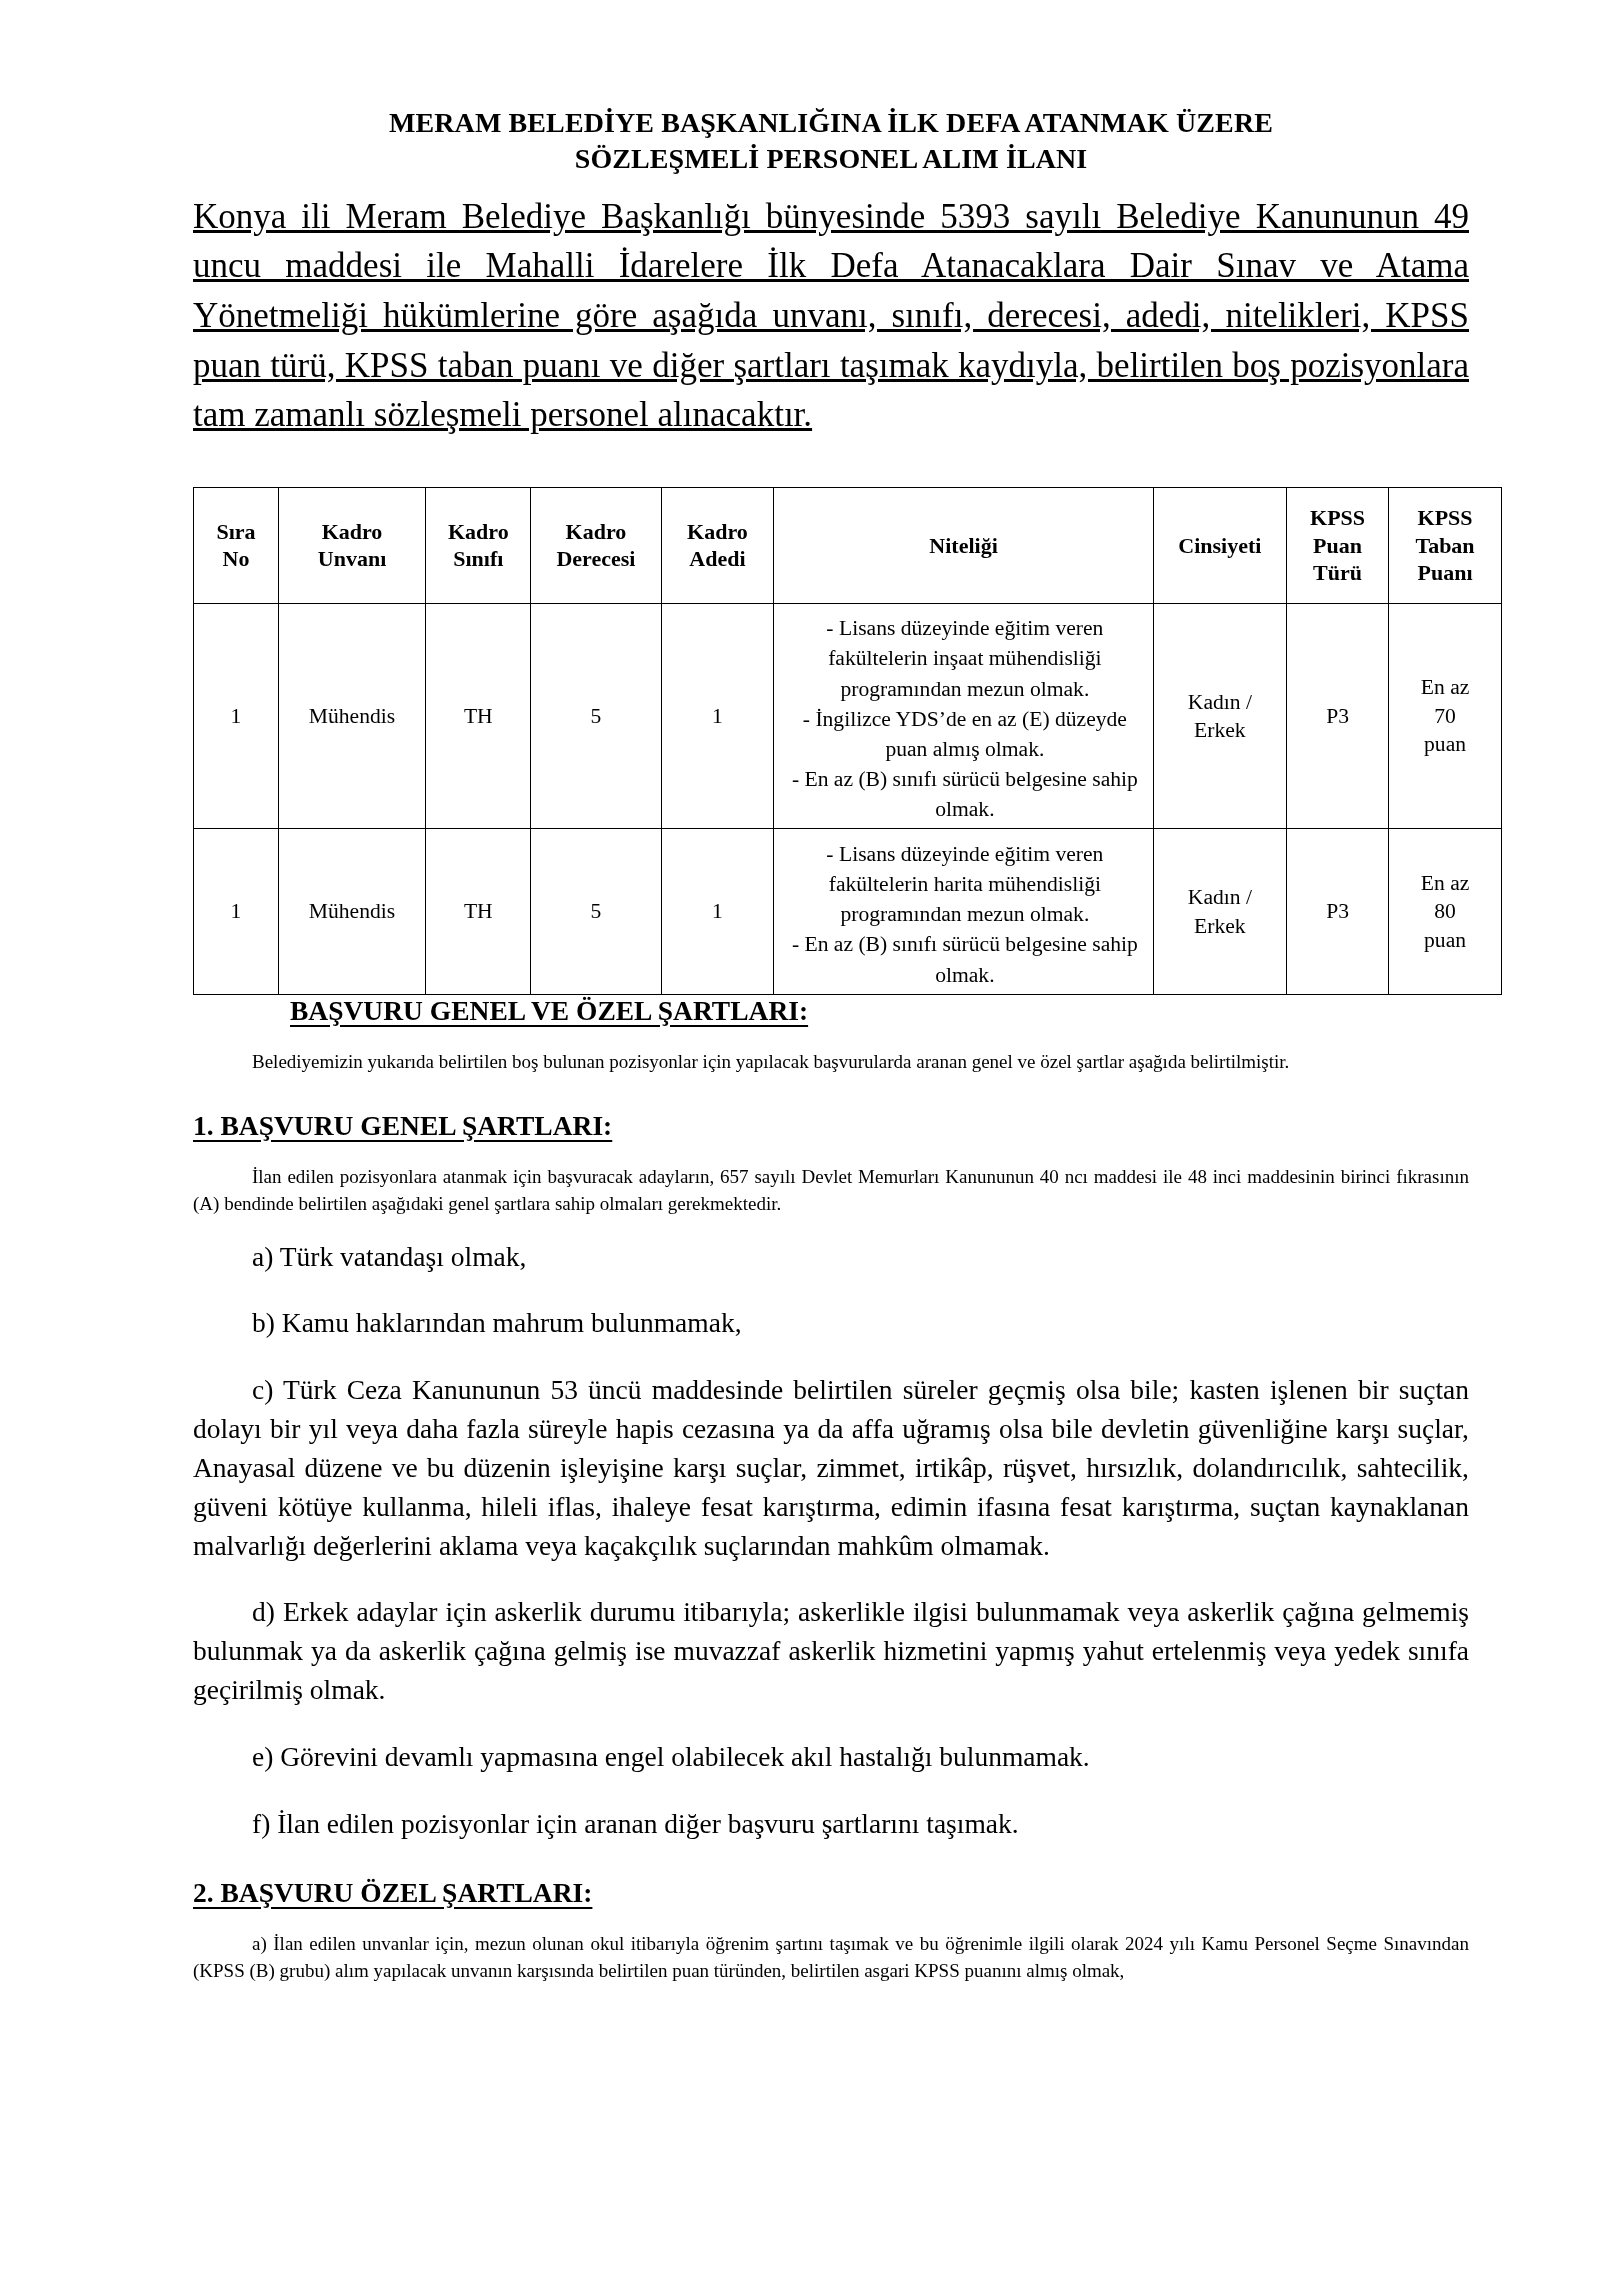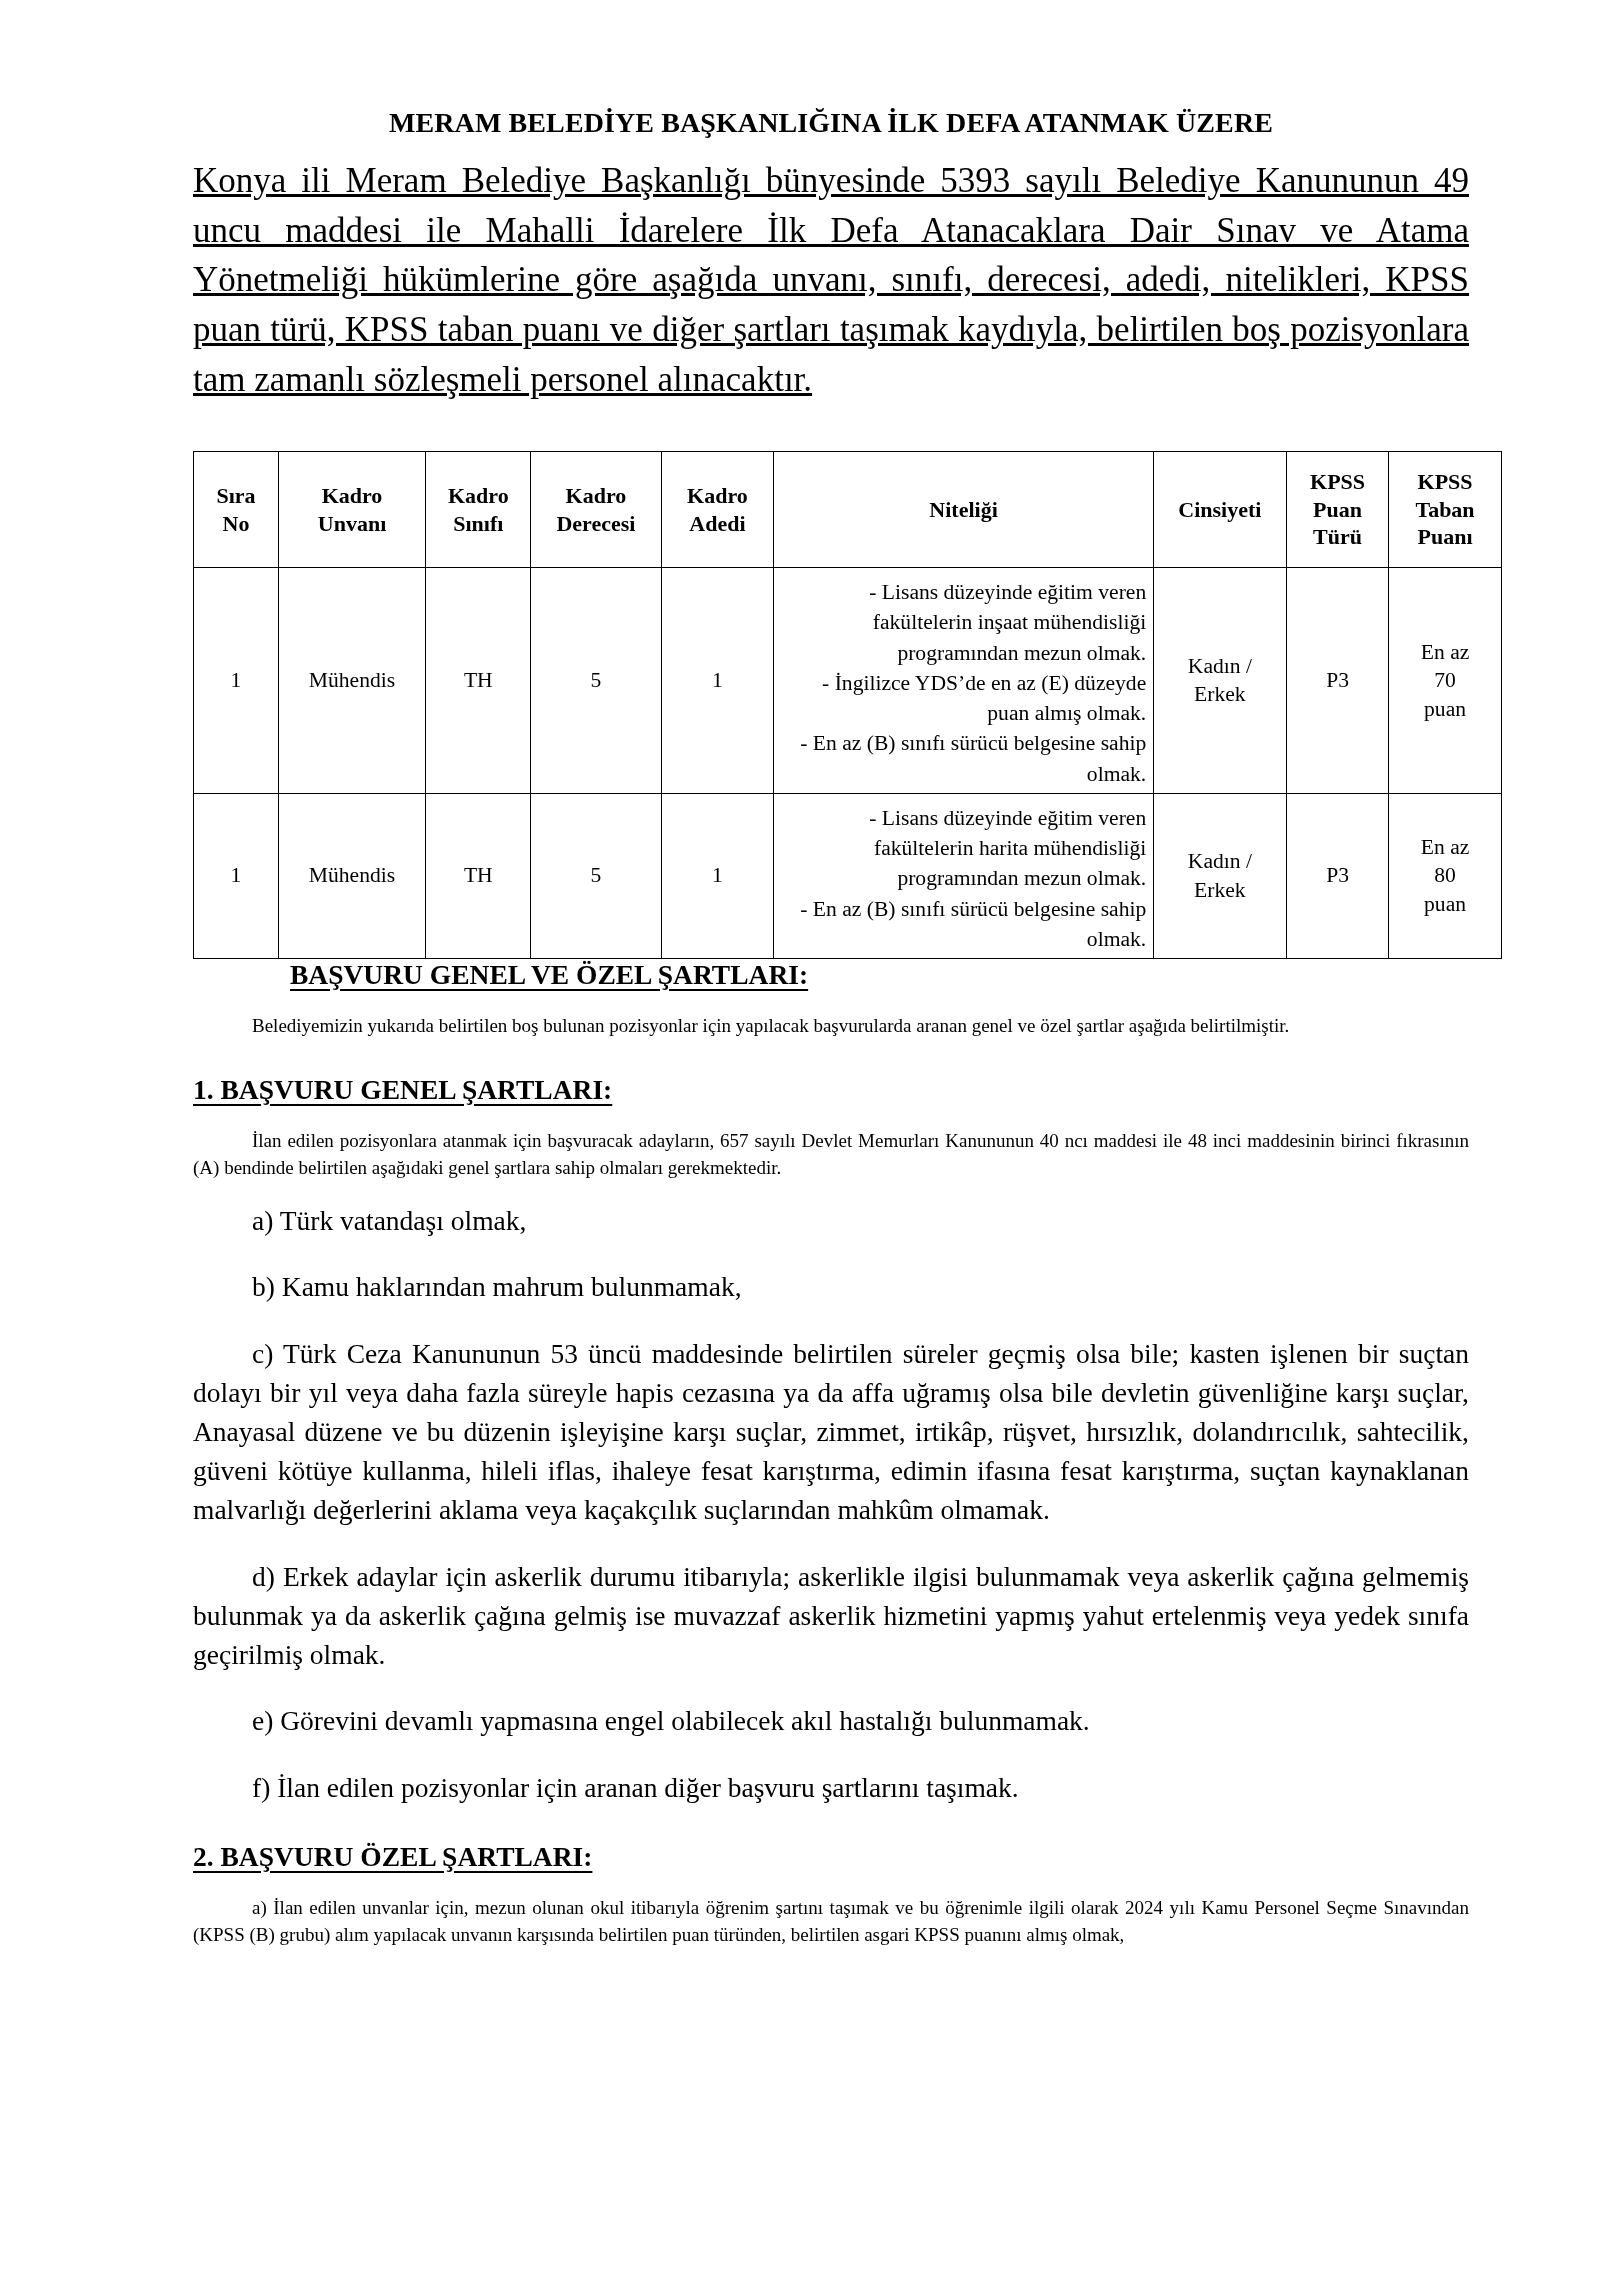--- a/index.html
+++ b/index.html
@@ -73,21 +73,21 @@
     text-align: center;
     font-size: 22px;
     height: 107px;
     line-height: 1.25;
   }
   table.kadro tbody td {
     text-align: center;
     font-weight: normal;
   }
   table.kadro tbody td.nitelik {
-    text-align: right;
+    text-align: center;
     vertical-align: top;
     padding-top: 9.2px;
     padding-left: 9.2px;
     padding-right: 6.5px;
     font-size: 21.6px;
     line-height: 1.40;
   }
   .col-sira      { width: 79px; }
   .col-unvan     { width: 137px; }
   .col-sinif     { width: 98px; }
@@ -136,20 +136,21 @@
   .list-item.tight { margin-top: 0; }
 </style>
 </head>
 <body>
 
 <div class="page">
   <div class="content">
 
     <h1 class="doc-title">
       <span class="line">MERAM BELEDİYE BAŞKANLIĞINA İLK DEFA ATANMAK ÜZERE</span>
+      <span class="line">SÖZLEŞMELİ PERSONEL ALIM İLANI</span>
     </h1>
 
     <p class="intro">Konya ili Meram Belediye Başkanlığı bünyesinde 5393 sayılı Belediye Kanununun 49 uncu maddesi ile Mahalli İdarelere İlk Defa Atanacaklara Dair Sınav ve Atama Yönetmeliği hükümlerine göre aşağıda unvanı, sınıfı, derecesi, adedi, nitelikleri, KPSS puan türü, KPSS taban puanı ve diğer şartları taşımak kaydıyla, belirtilen boş pozisyonlara tam zamanlı sözleşmeli personel alınacaktır.</p>
 
     <table class="kadro">
       <colgroup>
         <col class="col-sira">
           <col class="col-unvan">
           <col class="col-sinif">
         <col class="col-derece">

